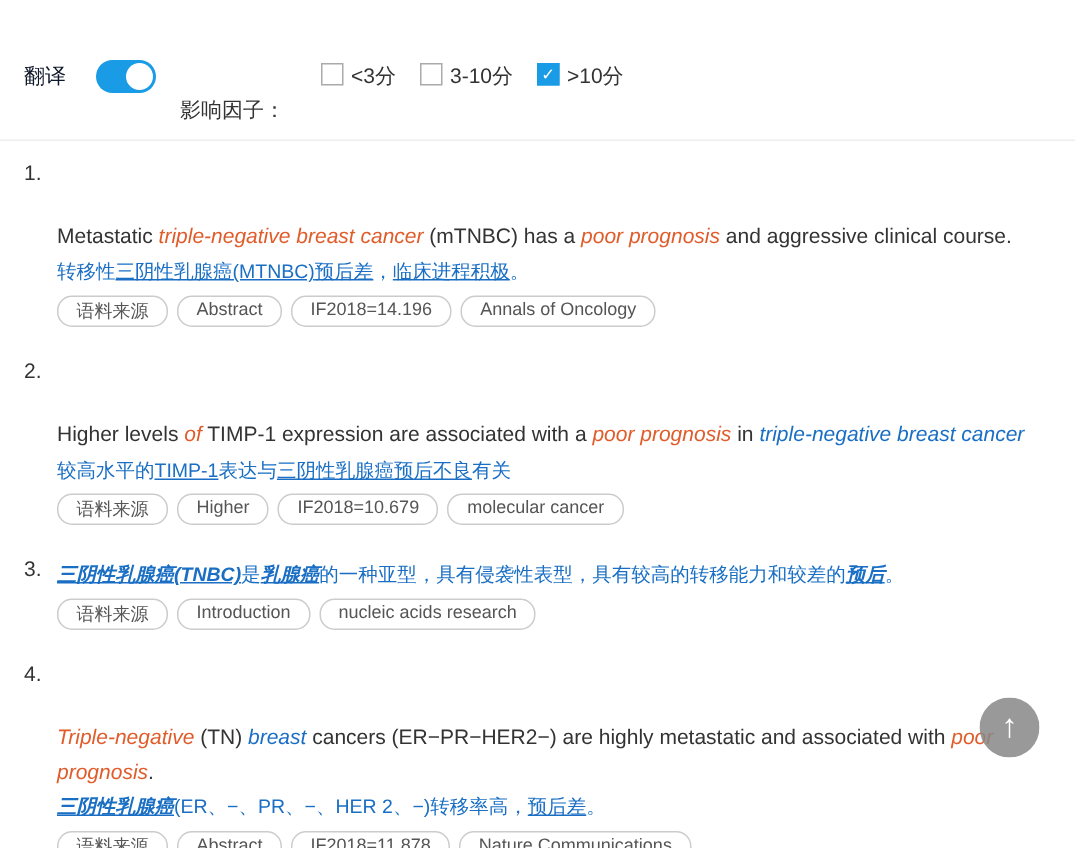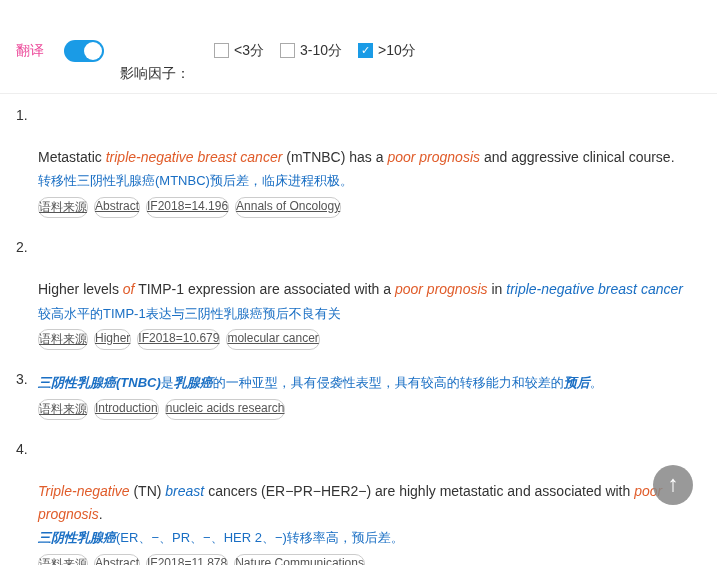--- a/index.html
+++ b/index.html
@@ -16,21 +16,21 @@
     
     .toolbar {
       display: flex;
       align-items: center;
       padding: 8px 16px 10px 16px;
       border-bottom: 1px solid #eee;
       gap: 16px;
     }
     .translate-label {
       font-size: 14px;
-      color: #ec4899;
+      color: #0f172a;
       margin-right: 4px;
     }
     
     .toggle-switch {
       display: inline-flex;
       align-items: center;
       background: #1a9be6;
       border-radius: 12px;
       width: 40px;
       height: 22px;
@@ -52,21 +52,20 @@
       margin-right: 8px;
       margin-top: 47px;
     }
     .filter-options {
       display: flex;
       align-items: center;
       gap: 16px;
     }
     .filter-option {
       display: flex;
-      align-items: center;
       gap: 5px;
       font-size: 14px;
       color: #333;
       cursor: pointer;
     }
     .checkbox-box {
       width: 15px;
       height: 15px;
       border: 1px solid #aaa;
       background: #fff;
@@ -117,40 +116,40 @@
       font-style: italic;
       color: #1a6fc4;
     }
     .zh-text {
       font-size: 13px;
       color: #1a6fc4;
       line-height: 1.6;
       margin-top: 3px;
     }
     .zh-underline {
+      text-decoration: underline;
     }
     .zh-italic {
       font-style: italic;
       font-weight: bold;
     }
     .tags {
       display: flex;
       flex-wrap: wrap;
       gap: 6px;
       margin-top: 5px;
     }
     .tag {
       display: inline-block;
       border: 1px solid #ccc;
       border-radius: 10px;
-      padding: 1px 0;
+      padding: 1px 12px;
       font-size: 12px;
       color: #555;
       cursor: pointer;
-      text-decoration: underline;
     }
 
     
     .scroll-top {
       position: fixed;
       right: 24px;
       bottom: 60px;
       width: 40px;
       height: 40px;
       background: #888;

